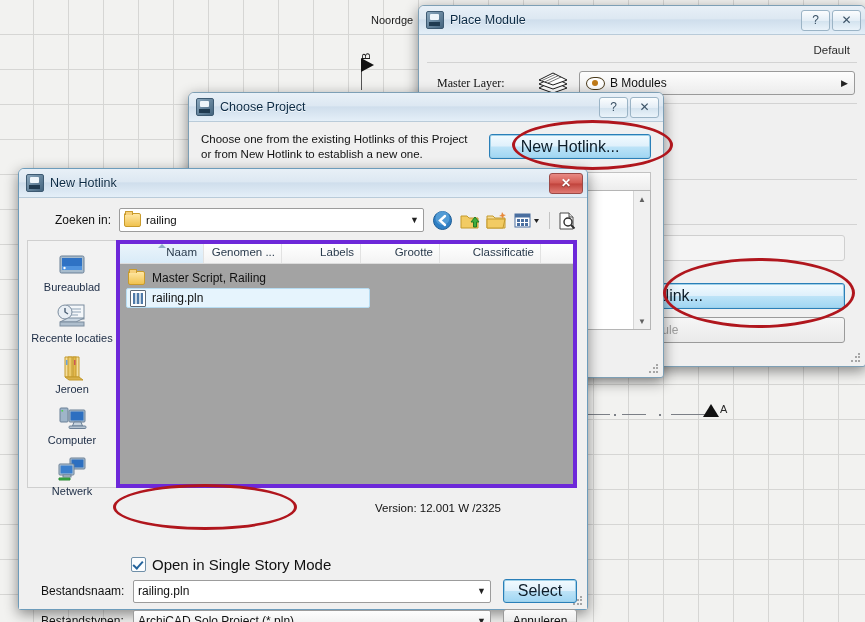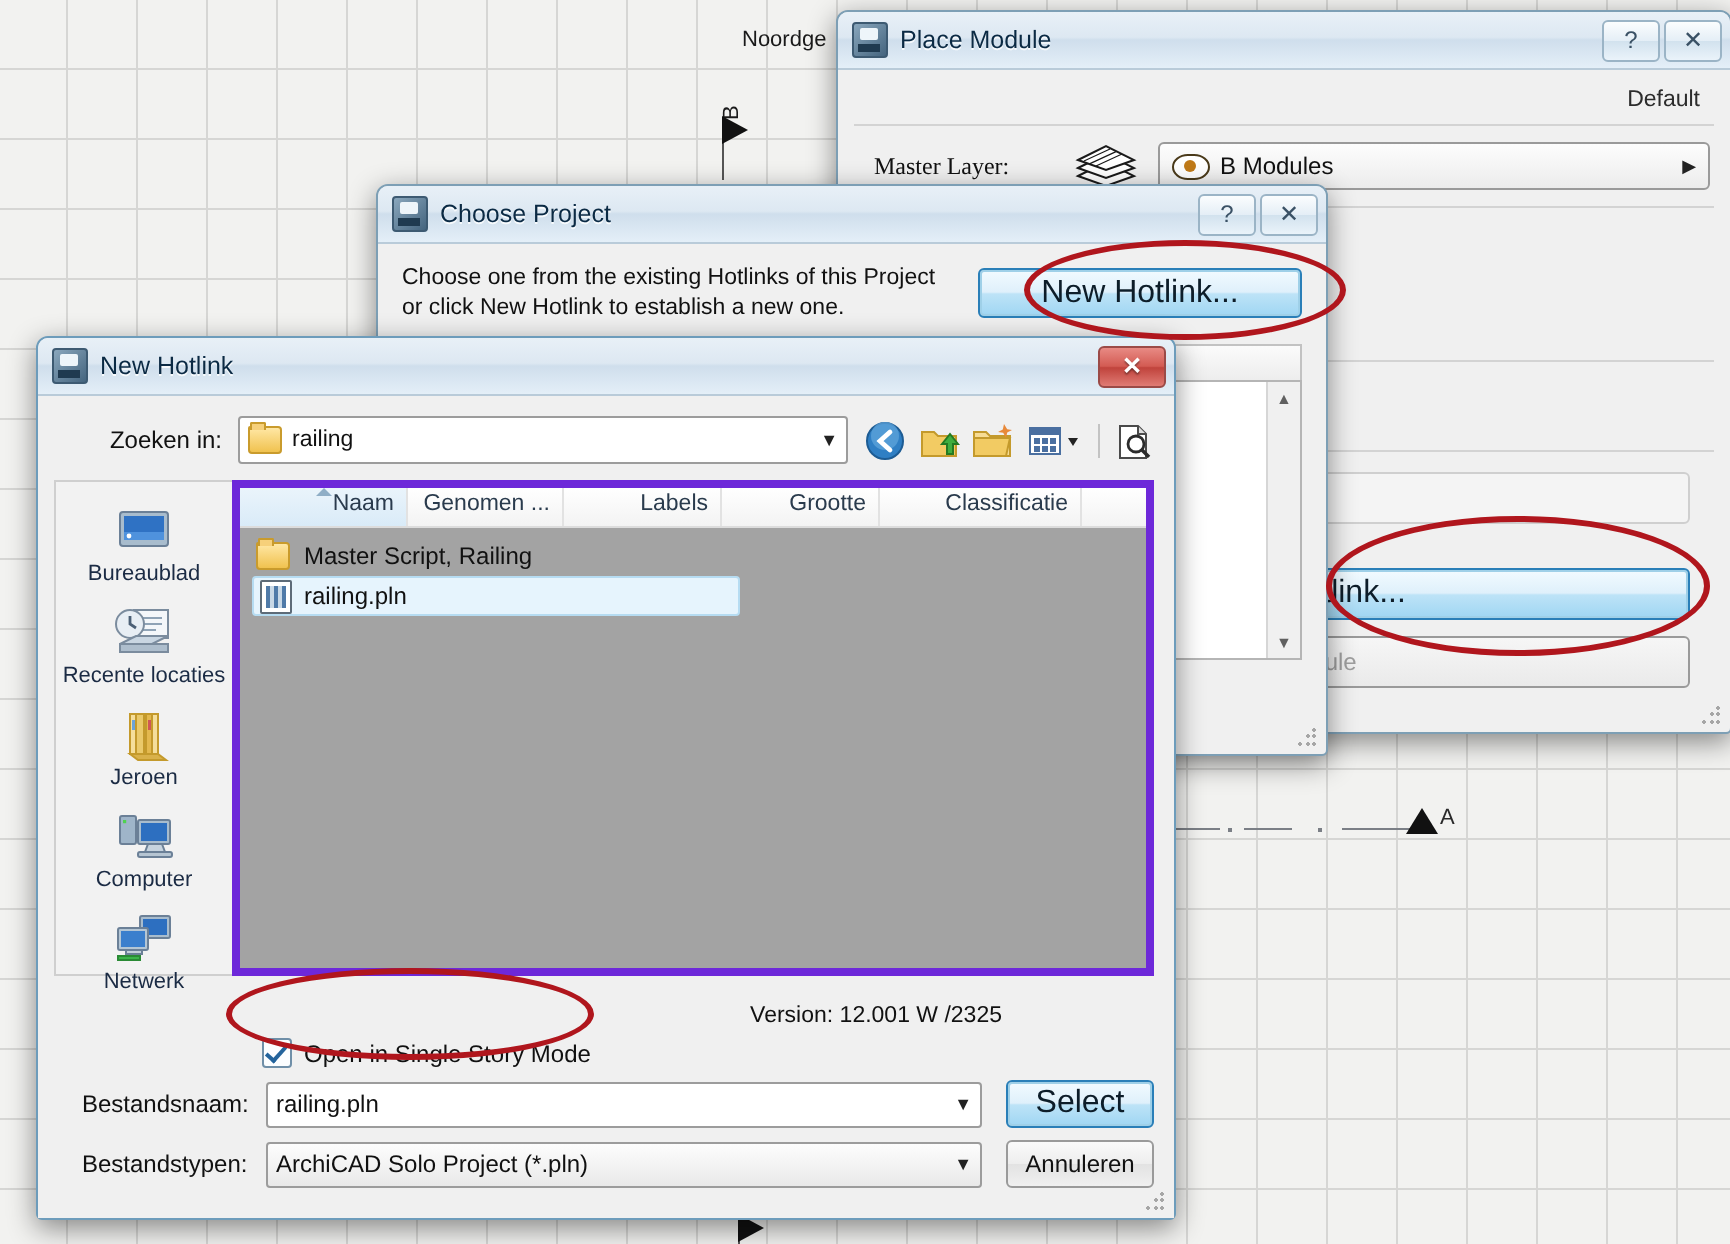--- a/index.html
+++ b/index.html
@@ -225,21 +225,21 @@
     position:relative;border-radius:1px;
   }
   .pln-ico:after{
     content:"";position:absolute;left:2px;top:2px;right:2px;bottom:2px;
     background:
       linear-gradient(to right,#4f7aa8 50%,transparent 0) 0 0/4px 3px repeat,
       #c8d8e6;
   }
   .nh-bottom{padding:8px 10px 0 16px;}
   .nh-version{text-align:right;font-size:11.5px;color:#111;padding:6px 76px 5px 0;}
-  .nh-chkrow{display:flex;align-items:center;gap:6px;font-size:12px;color:#111;}
+  .nh-chkrow{display:flex;align-items:center;gap:6px;font-size:15px;color:#111;margin-top:37px;}
   .chk{
     width:13px;height:13px;border:1px solid #6f8fa8;background:#fbfdff;border-radius:2px;
     position:relative;flex:none;
   }
   .chk.on:after{
     content:"";position:absolute;left:3px;top:1px;width:4px;height:8px;
     border:solid #23639c;border-width:0 2px 2px 0;transform:rotate(42deg);
   }
   .nh-frow{display:flex;align-items:center;margin-top:6px;}
   .nh-flbl{width:92px;font-size:12px;color:#111;text-align:left;padding-left:6px;}
@@ -370,21 +370,21 @@
     <span class="win-title">Choose Project</span>
     <span class="titlebar-btns">
       <span class="tb-btn">?</span>
       <span class="tb-btn">✕</span>
     </span>
   </div>
   <div style="padding:10px 12px 0 12px;">
     <div style="display:flex;align-items:flex-start;">
       <div style="flex:1;">
         <div class="ch-info">Choose one from the existing Hotlinks of this Project</div>
-        <div class="ch-info">or click New Hotlink to establish a new one.</div>
+        <div class="ch-info">or from New Hotlink to establish a new one.</div>
       </div>
       <div class="btn-primary" style="width:160px;height:23px;margin-left:10px;margin-top:2px;">New Hotlink...</div>
     </div>
 
     <div style="margin-top:10px;">
       <div class="ch-table-hdr">
         <span class="ch-th" style="width:232px;">Name</span>
         <span class="ch-th" style="width:58px;">Story No.</span>
         <span class="ch-th" style="width:148px;border-right:none;">Story Name</span>
       </div>

